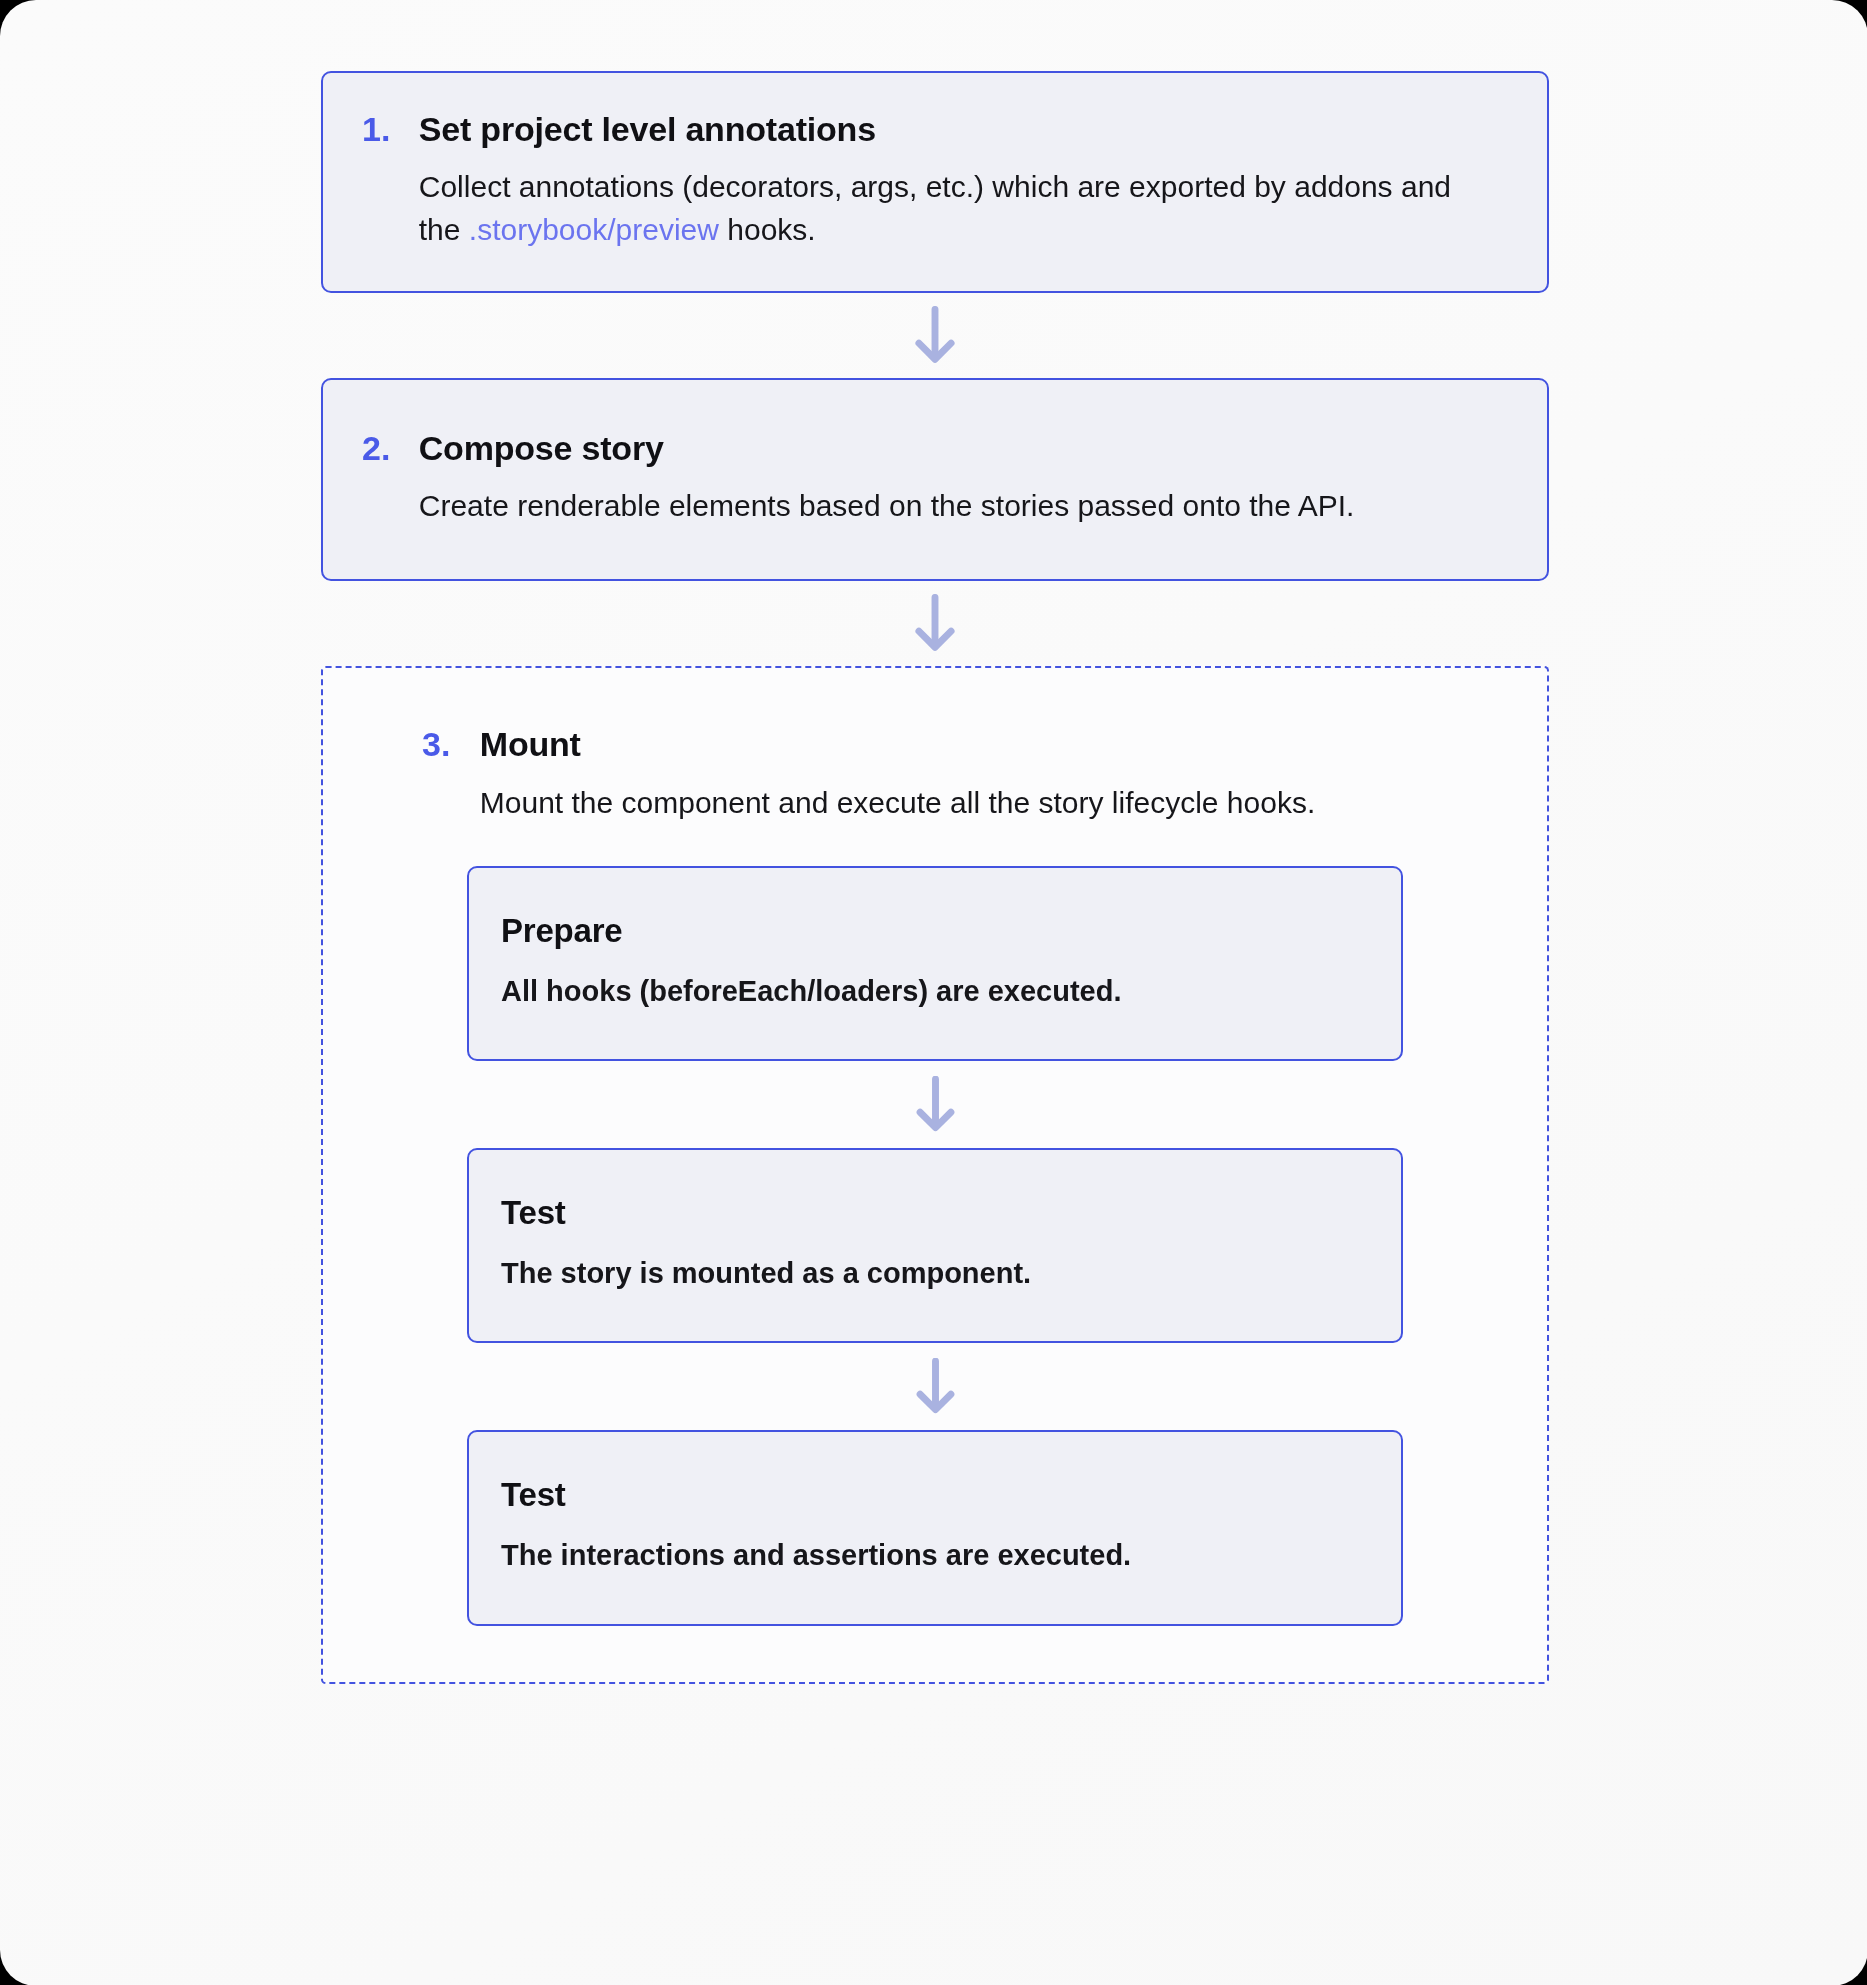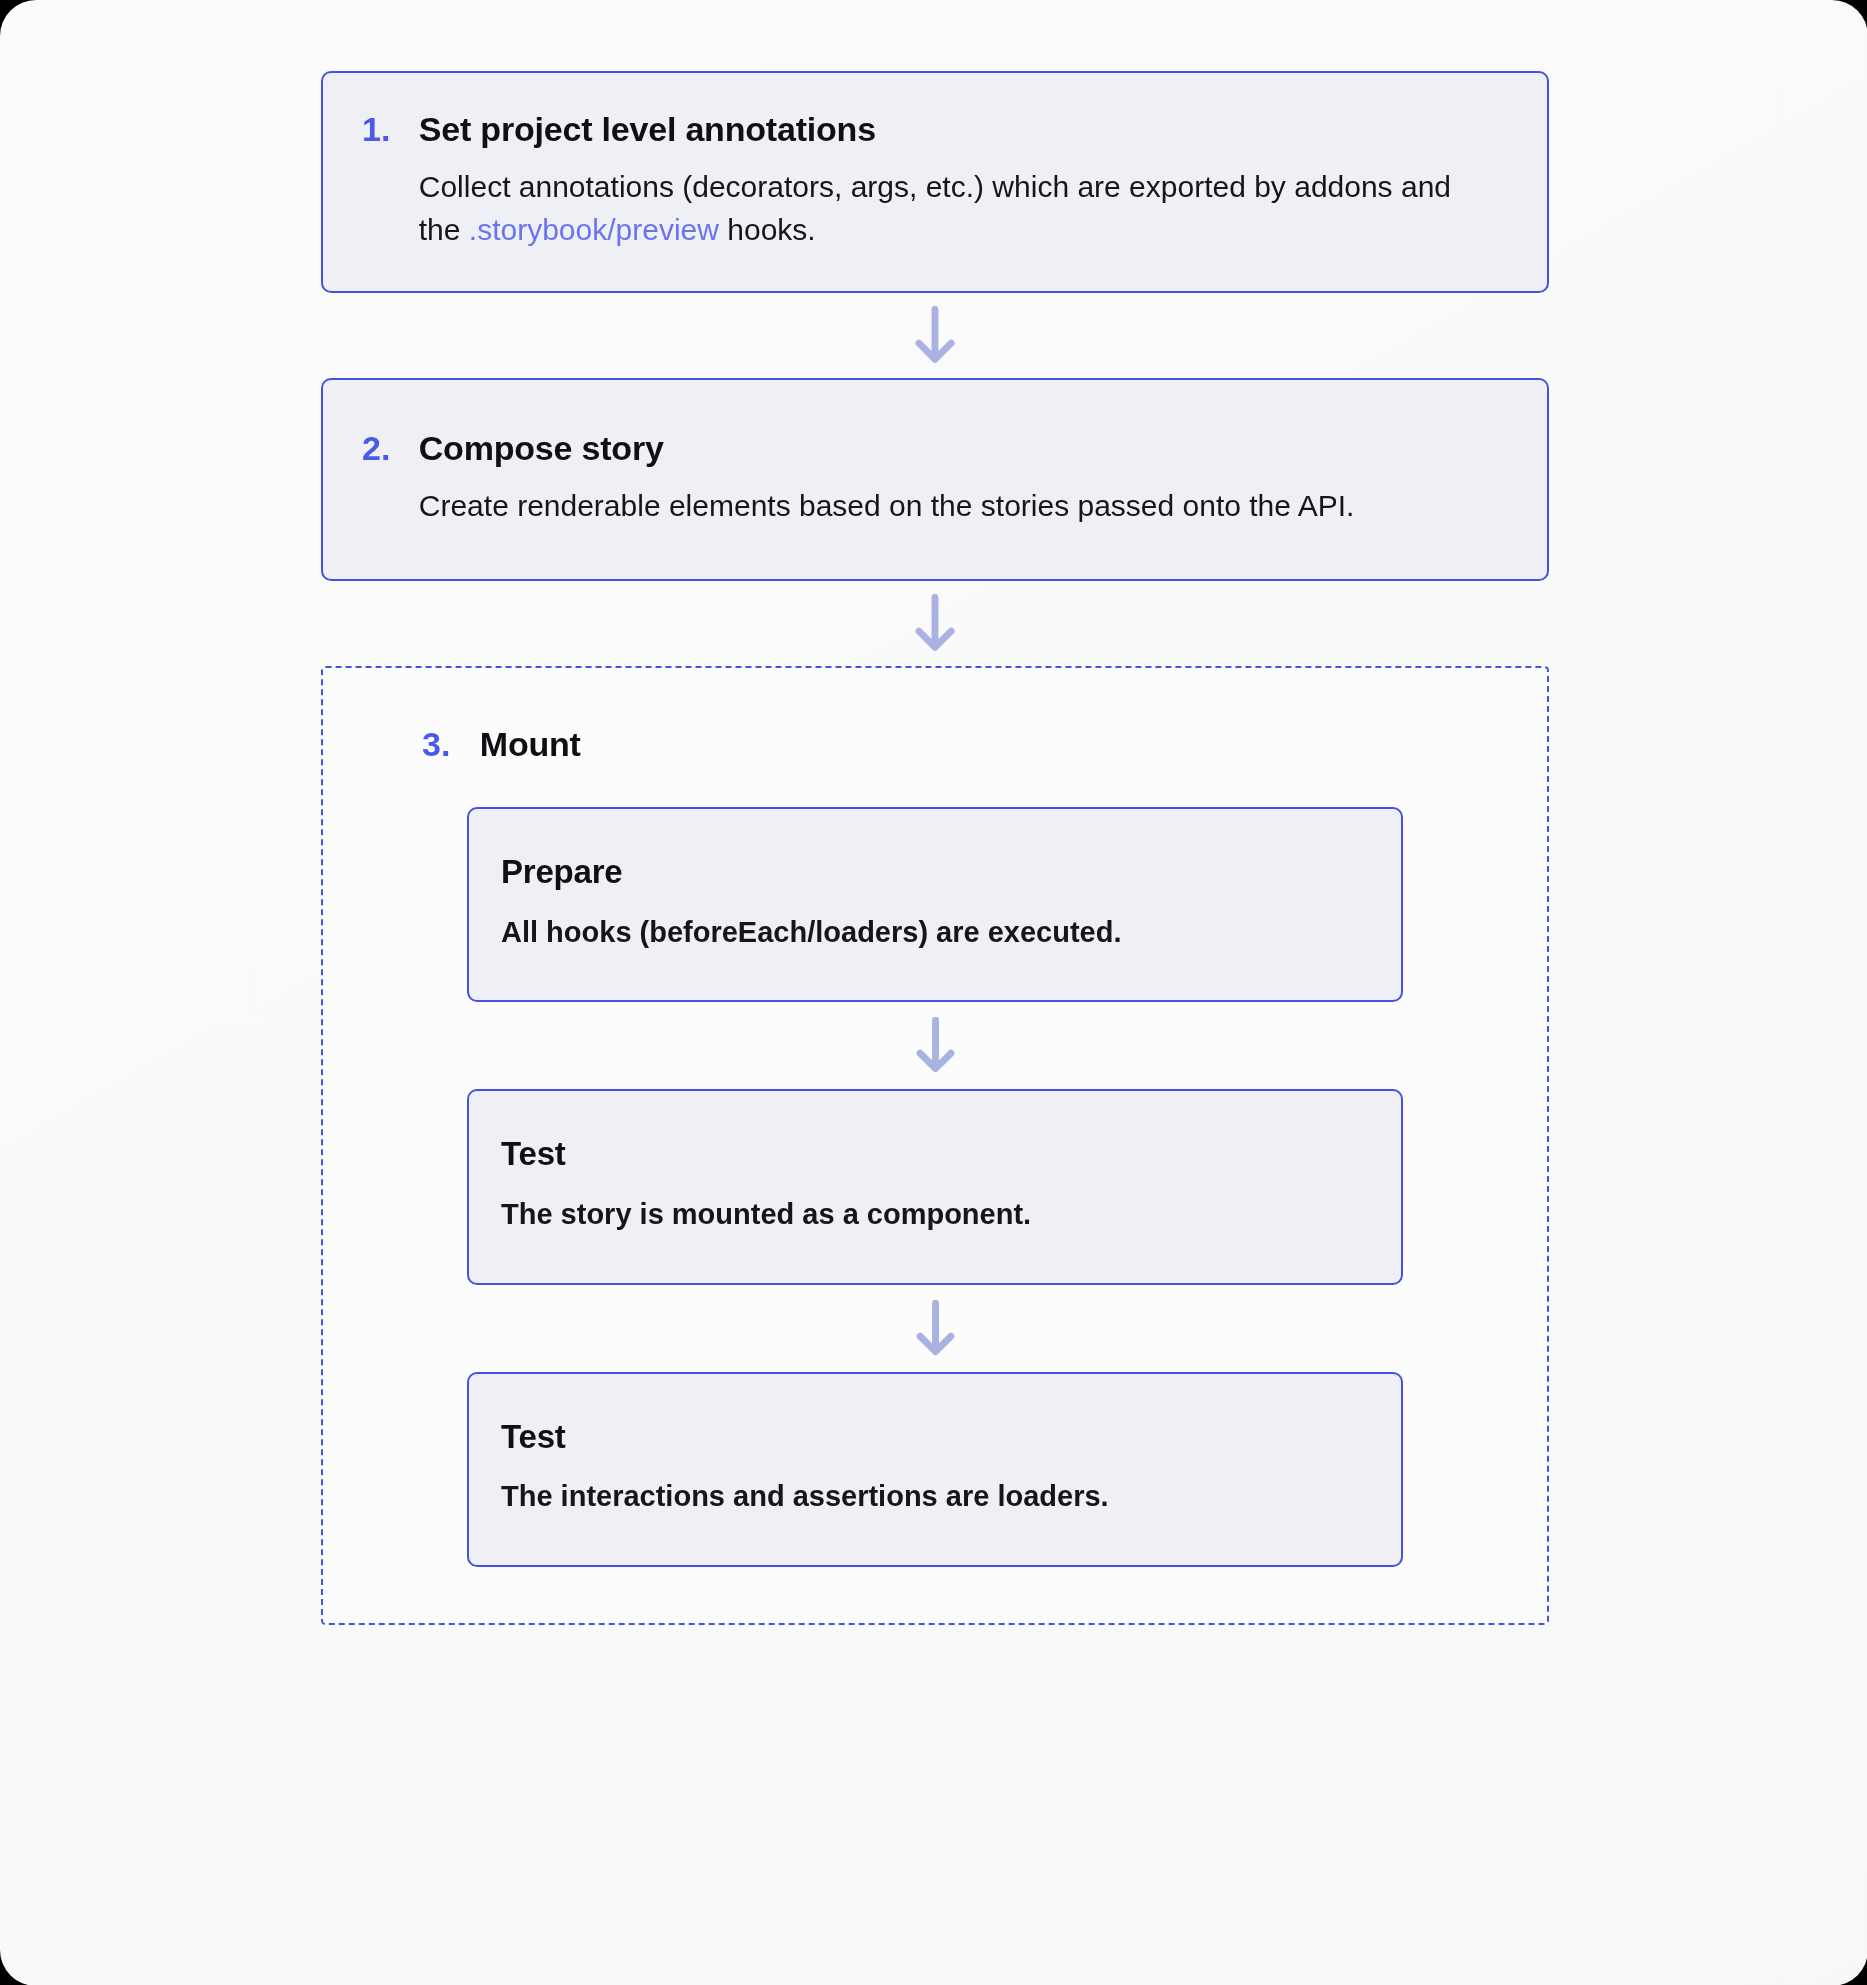--- a/index.html
+++ b/index.html
@@ -188,20 +188,21 @@
         <path d="M9 48 L30 69 L51 48" stroke="#a9b2e0" stroke-width="9" stroke-linecap="round" stroke-linejoin="round" fill="none"></path>
       </svg>
     </div>
 
     <div id="card-step-3">
 
       <div id="play-head">
         <div class="step-num">3.</div>
         <div class="card-body">
           <h2 class="card-title">Mount</h2>
+          <p class="card-desc">Mount the component and execute all the story lifecycle hooks.</p>
         </div>
       </div>
 
       <div id="sub-steps">
 
         <div class="sub-card">
           <h3 class="sub-title">Prepare</h3>
           <p class="sub-desc">All hooks (beforeEach/loaders) are executed.</p>
         </div>
 
@@ -219,21 +220,21 @@
 
         <div class="arrow-wrap arrow-inner">
           <svg width="45" height="57" viewBox="0 0 58 74">
             <path d="M29 4 L29 66" stroke="#a9b2e0" stroke-width="9" stroke-linecap="round" fill="none"></path>
             <path d="M9 47 L29 67 L49 47" stroke="#a9b2e0" stroke-width="9" stroke-linecap="round" stroke-linejoin="round" fill="none"></path>
           </svg>
         </div>
 
         <div class="sub-card">
           <h3 class="sub-title">Test</h3>
-          <p class="sub-desc">The interactions and assertions are loaders.</p>
+          <p class="sub-desc">The interactions and assertions are executed.</p>
         </div>
 
       </div>
     </div>
 
   </div>
 </div>
 
 
 </body></html>

